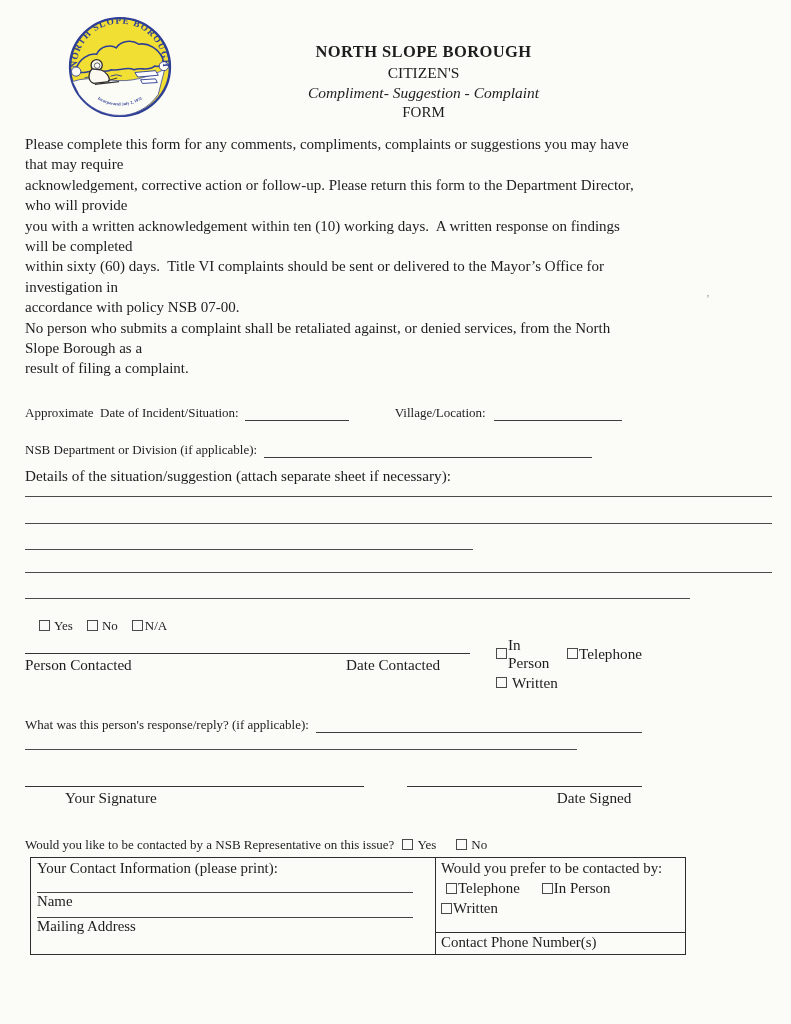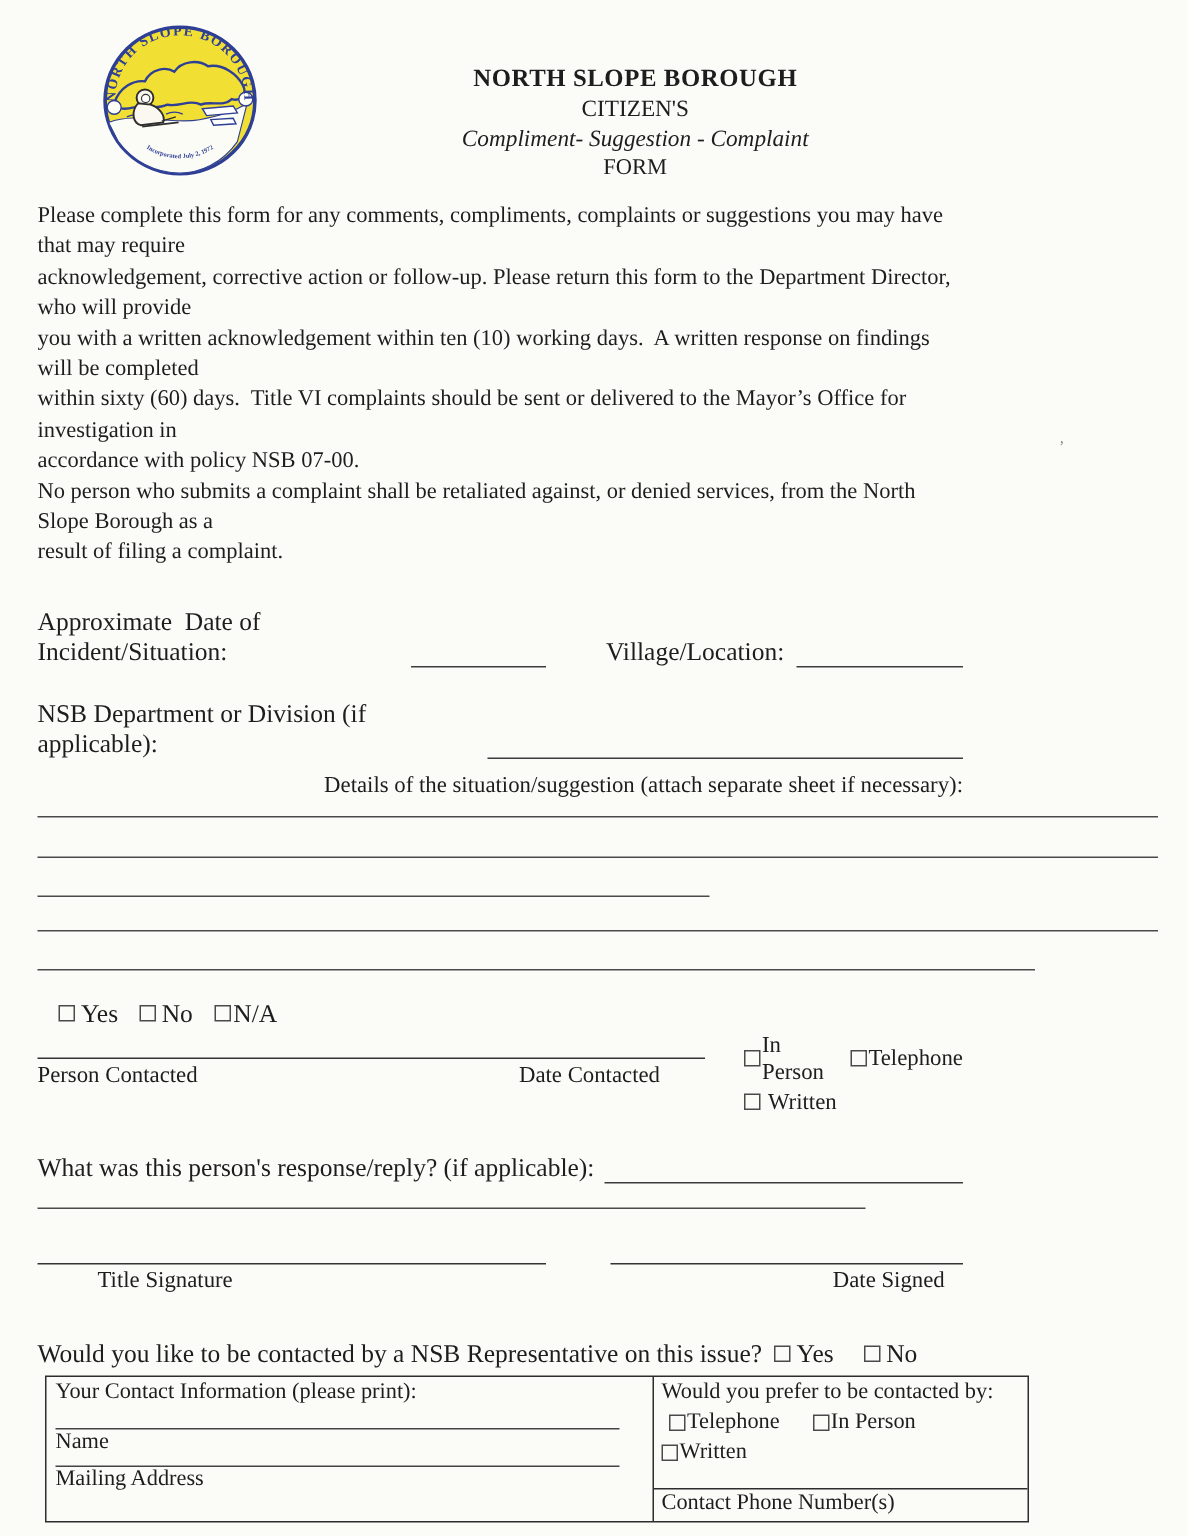--- a/index.html
+++ b/index.html
@@ -20,29 +20,29 @@
   .titles { position:absolute; left:0; right:0; top:42px; text-align:center; transform:translateX(28px); }
   .t1 { font-size:16.5px; font-weight:bold; letter-spacing:.4px; }
   .t2 { font-size:15.5px; margin-top:2px; }
   .t3 { font-size:15.5px; font-style:italic; margin-top:2px; }
   .t4 { font-size:15px; margin-top:2px; }
 
   
   .para { font-size:15px; line-height:20.4px; white-space:pre-wrap; }
 
   
-  .row { display:flex; align-items:flex-end; font-size:17px; }
+  .row { display:flex; align-items:flex-end; font-size:13px; }
   .u { display:inline-block; border-bottom:1.3px solid #3d3d3d; height:16px; }
   .rule { border-bottom:1.3px solid #4a4a4a; }
   .cb { display:inline-block; width:11px; height:11px; border:1.3px solid #4a4a4a; background:transparent; vertical-align:-1px; flex:none; }
   .lbl { white-space:pre-wrap; }
 
   .r-date { margin-top:26px; }
   .r-dept { margin-top:21px; }
-  .r-details { margin-top:9px; font-size:15.2px;text-align:right; }
+  .r-details { margin-top:9px; font-size:15.2px; }
   .rule1 { margin-top:11px; width:747px; }
   .rule2 { margin-top:26px; width:747px; }
   .rule3 { margin-top:25px; width:448px; }
   .r-resolution { margin-top:13px; font-size:15.2px; }
   .rule4 { margin-top:22px; width:747px; }
   .rule5 { margin-top:25px; width:665px; }
 
   .r-contacted { margin-top:19px; }
   .cbgroup { display:flex; align-items:center; gap:4px; }
 
@@ -202,21 +202,21 @@
     </div>
     <div class="rule rule6"></div>
 
     <div class="sig-wrap">
       <div class="sig-lines">
         <div class="sig-l1"></div>
         <div class="sig-gap"></div>
         <div class="sig-l2"></div>
       </div>
       <div class="sig-labels">
-        <span class="sig-lab1">Title Signature</span>
+        <span class="sig-lab1">Your Signature</span>
         <span class="sig-lab2">Date Signed</span>
       </div>
     </div>
 
     <div class="row r-rep">
       <span class="lbl">Would you like to be contacted by a NSB Representative on this issue?</span>
       <span class="cbgroup" style="margin-left:8px;">
         <span class="cb"></span>
         <span>Yes</span>
         <span style="width:12px;"></span>

